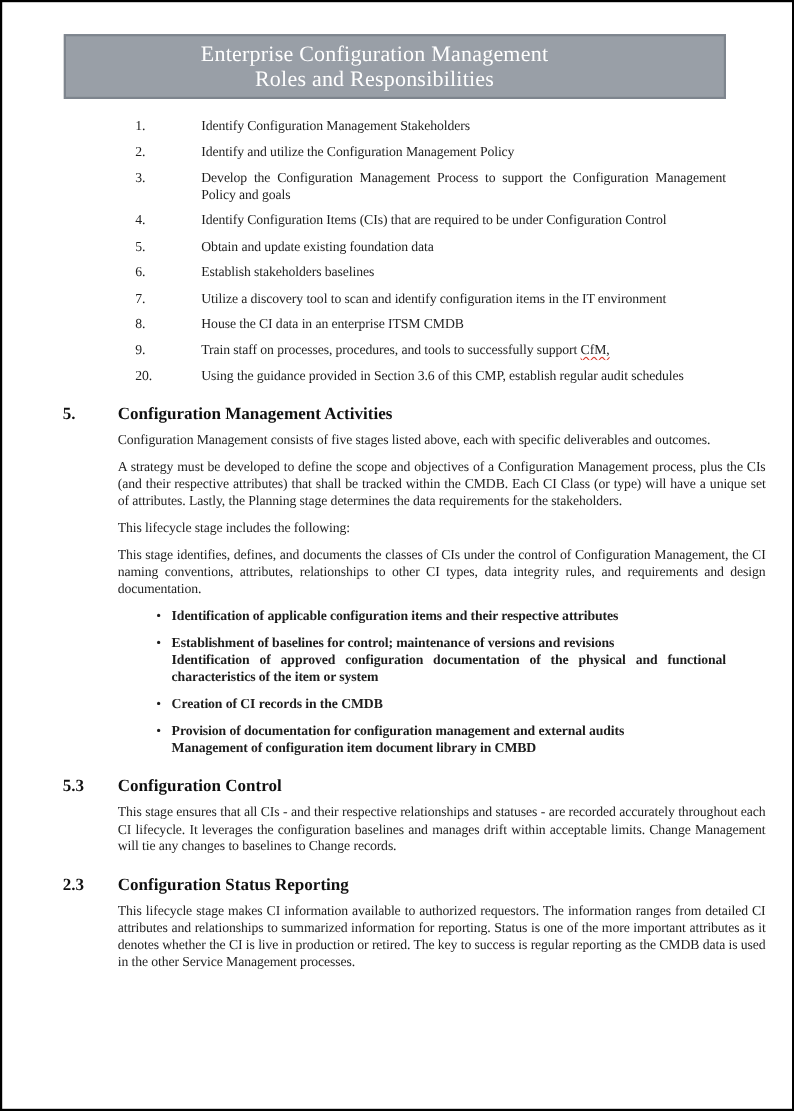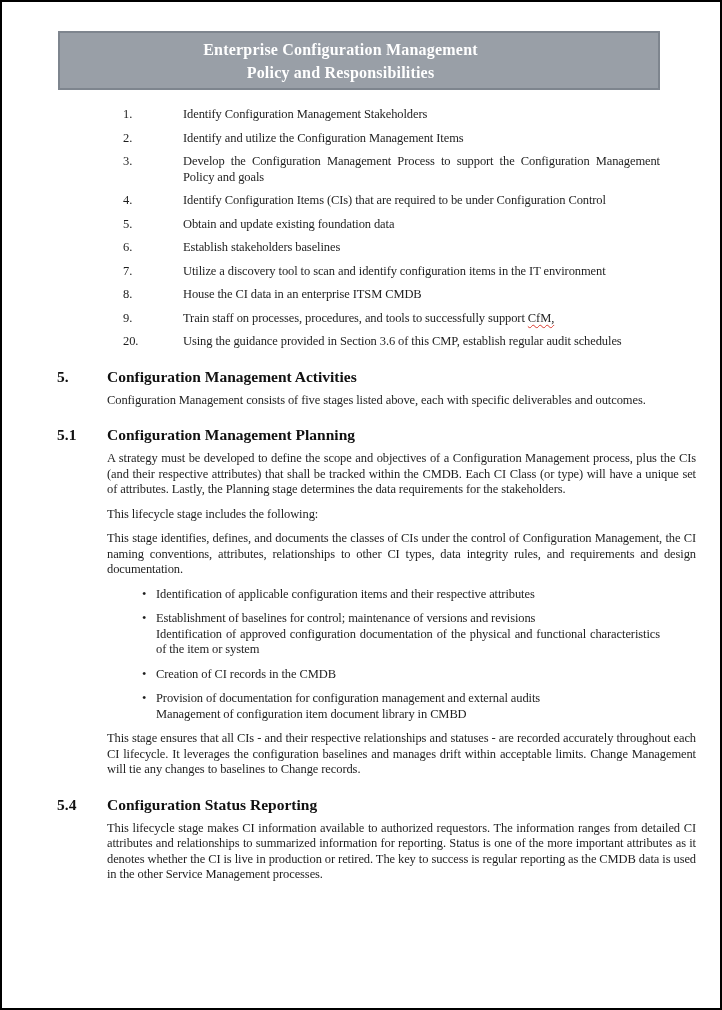--- a/index.html
+++ b/index.html
@@ -18,21 +18,21 @@
   }
   .banner {
     margin: 29px 0 0 56px;
     width: 602px; height: 59px;
     background: var(--banner_bg, #999fa7);
     border: 2px solid var(--banner_border, #7e858e);
     color: #ffffff;
     display: flex; flex-direction: column;
     justify-content: center; align-items: center;
     padding-right: 37px;
-    font-weight: bold; font-size: 16px; line-height: 23px;
+    font-weight: normal; font-size: 20px; line-height: 23px;
     text-align: center;
     letter-spacing: 0.2px;
   }
   .numlist {
     margin: 17px 60px 0 121px;
     font-size: 12.5px; line-height: 15.5px;
     letter-spacing: -0.1px;
   }
   .nrow { display: flex; margin-bottom: 8px; }
   .nnum { flex: 0 0 29px; }
@@ -51,48 +51,48 @@
     text-align: justify;
     letter-spacing: -0.1px;
   }
   .bullets { margin: 0 60px 0 140px; }
   .brow {
     display: flex; margin-bottom: 9px;
     font-size: 12.5px; line-height: 15.5px;
     letter-spacing: -0.1px;
   }
   .bdot { flex: 0 0 14px; }
-  .btext { flex: 1; text-align: justify; white-space: pre-line; }
+  .btext { flex: 1; text-align: justify; white-space: pre-line; font-weight: bold; }
   .spell-error {
     text-decoration: underline;
     text-decoration-style: wavy;
     text-decoration-color: var(--spellcheck_underline, #d83a2e);
     text-decoration-thickness: 1px;
     text-underline-offset: 2px;
     text-decoration-skip-ink: none;
   }
 </style>
 </head>
 <body>
 
 <div class="page">
 
   <div class="banner">
     <div>Enterprise Configuration Management</div>
-    <div>Policy and Responsibilities</div>
+    <div>Roles and Responsibilities</div>
   </div>
 
   <div class="numlist">
     <div class="nrow">
       <span class="nnum">1.</span>
       <span class="ntext">Identify Configuration Management Stakeholders</span>
     </div>
     <div class="nrow">
       <span class="nnum">2.</span>
-      <span class="ntext">Identify and utilize the Configuration Management Items</span>
+      <span class="ntext">Identify and utilize the Configuration Management Policy</span>
     </div>
     <div class="nrow">
       <span class="nnum">3.</span>
       <span class="ntext">Develop the Configuration Management Process to support the Configuration Management Policy and goals</span>
     </div>
     <div class="nrow">
       <span class="nnum">4.</span>
       <span class="ntext">Identify Configuration Items (CIs) that are required to be under Configuration Control</span>
     </div>
     <div class="nrow">
@@ -123,24 +123,20 @@
 
   <div class="section">
     <div class="section-heading">
       <span class="sec-num">5.</span>
       <span class="sec-title">Configuration Management Activities</span>
     </div>
     <p class="para">Configuration Management consists of five stages listed above, each with specific deliverables and outcomes.</p>
   </div>
 
   <div class="section">
-    <div class="section-heading">
-      <span class="sec-num">5.1</span>
-      <span class="sec-title">Configuration Management Planning</span>
-    </div>
     <p class="para">A strategy must be developed to define the scope and objectives of a Configuration Management process, plus the CIs (and their respective attributes) that shall be tracked within the CMDB. Each CI Class (or type) will have a unique set of attributes. Lastly, the Planning stage determines the data requirements for the stakeholders.</p>
   </div>
 
   <div class="section">
     <p class="para">This lifecycle stage includes the following:</p>
     <p class="para">This stage identifies, defines, and documents the classes of CIs under the control of Configuration Management, the CI naming conventions, attributes, relationships to other CI types, data integrity rules, and requirements and design documentation.</p>
     <div class="bullets">
       <div class="brow">
         <span class="bdot">•</span>
         <span class="btext">Identification of applicable configuration items and their respective attributes</span>
@@ -156,24 +152,28 @@
       </div>
       <div class="brow">
         <span class="bdot">•</span>
         <span class="btext">Provision of documentation for configuration management and external audits
 Management of configuration item document library in CMBD</span>
       </div>
     </div>
   </div>
 
   <div class="section">
+    <div class="section-heading">
+      <span class="sec-num">5.3</span>
+      <span class="sec-title">Configuration Control</span>
+    </div>
     <p class="para">This stage ensures that all CIs - and their respective relationships and statuses - are recorded accurately throughout each CI lifecycle. It leverages the configuration baselines and manages drift within acceptable limits. Change Management will tie any changes to baselines to Change records.</p>
   </div>
 
   <div class="section">
     <div class="section-heading">
-      <span class="sec-num">5.4</span>
+      <span class="sec-num">2.3</span>
       <span class="sec-title">Configuration Status Reporting</span>
     </div>
     <p class="para">This lifecycle stage makes CI information available to authorized requestors. The information ranges from detailed CI attributes and relationships to summarized information for reporting. Status is one of the more important attributes as it denotes whether the CI is live in production or retired. The key to success is regular reporting as the CMDB data is used in the other Service Management processes.</p>
   </div>
 
 </div>
 
 </body></html>

